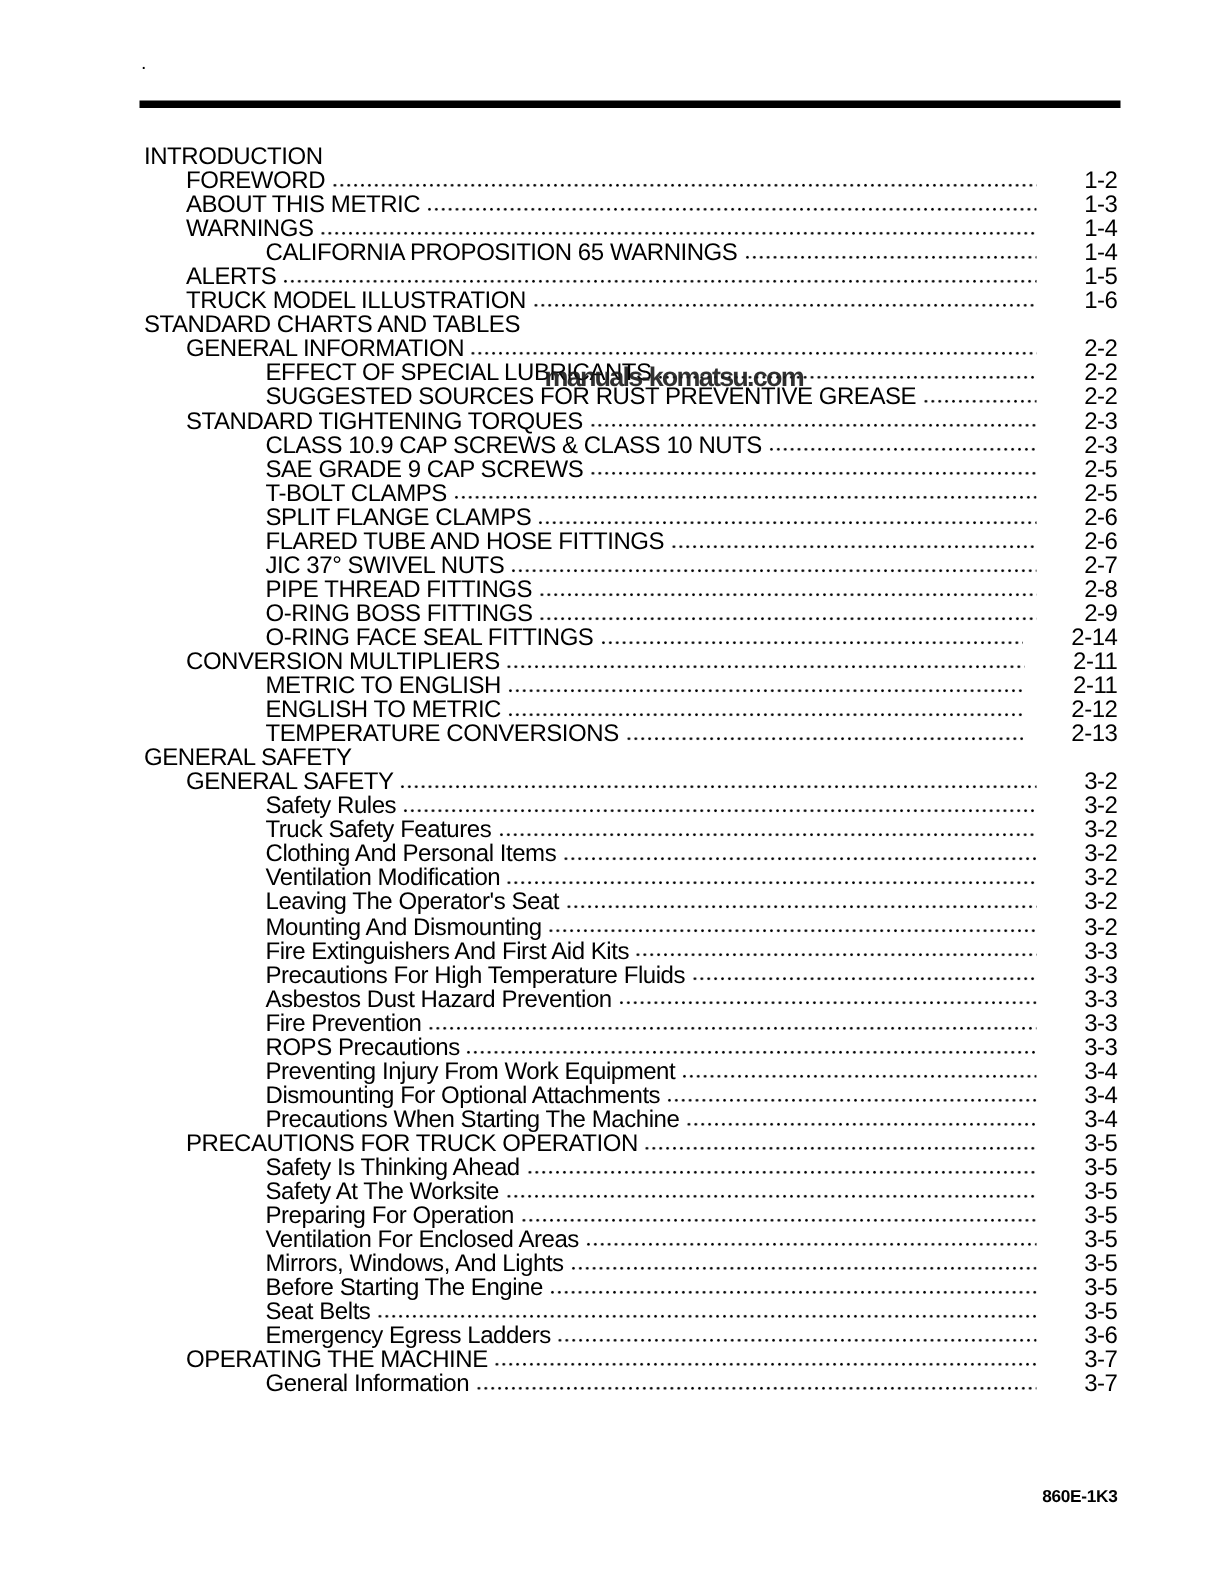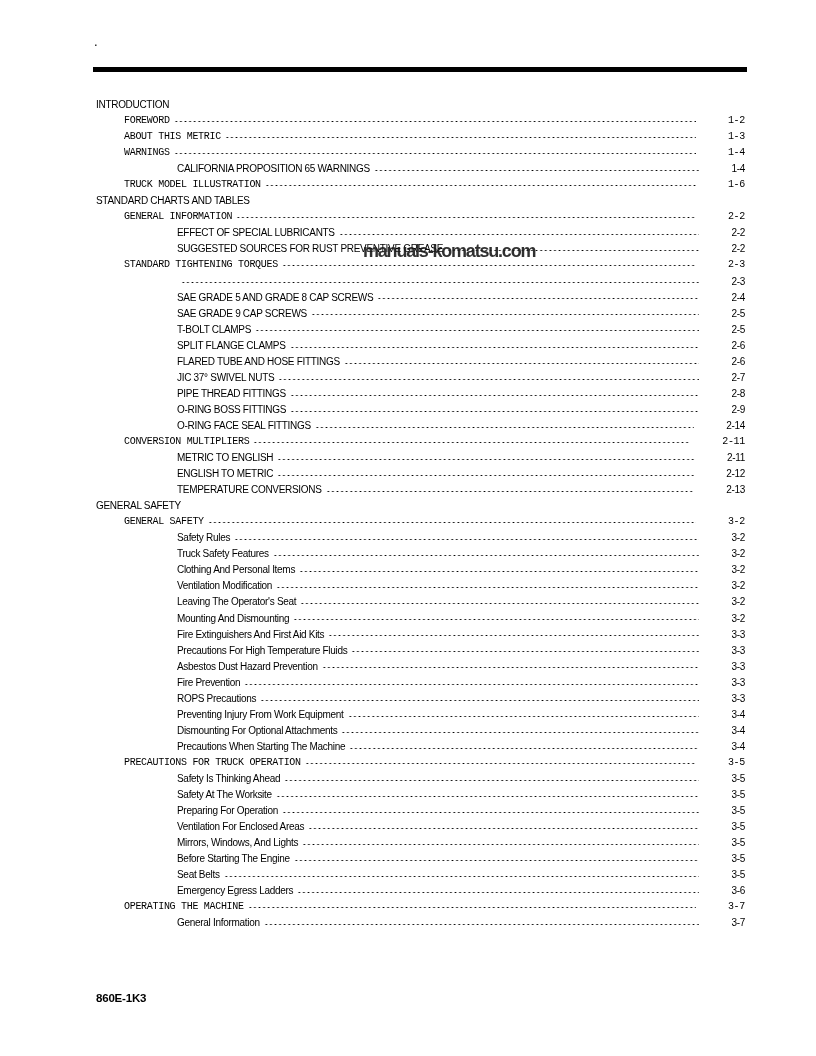--- a/index.html
+++ b/index.html
@@ -35,25 +35,25 @@
     position: absolute;
     left: 96px;
     top: 97px;
     width: 649px;
   }
   .row {
     display: flex;
     align-items: baseline;
     height: 16.05px;
     line-height: 16.05px;
-    font-size: 10px;
+    font-size: 16px;
     letter-spacing: -0.3px;
     white-space: nowrap;
   }
-  .row.lvl1 { padding-left: 28px; font-family: Liberation Mono, monospace; }
+  .row.lvl1 { padding-left: 28px; }
   .row.lvl2 { padding-left: 81px; }
   .title {
     white-space: nowrap;
     flex: 0 0 auto;
   }
   .dots {
     flex: 1 1 auto;
     min-width: 10px;
     height: 4px;
     margin: 0 3px 0 4px;
@@ -76,21 +76,21 @@
     letter-spacing: -1.2px;
     color: rgba(25, 25, 25, 0.9);
     pointer-events: none;
   }
   .footer {
     position: absolute;
     left: 96px;
     top: 992px;
     width: 649px;
     display: flex;
-    justify-content: flex-start;
+    justify-content: flex-end;
     font-size: 11.5px;
     font-weight: bold;
     letter-spacing: -0.2px;
   }
 </style>
 </head>
 <body>
 
 <div class="page">
   <span class="stray">.</span>
@@ -115,20 +115,25 @@
         <span class="title">WARNINGS</span>
         <span class="dots"></span>
         <span class="pagenum">1-4</span>
       </div>
       <div class="row lvl2">
         <span class="title">CALIFORNIA PROPOSITION 65 WARNINGS</span>
         <span class="dots"></span>
         <span class="pagenum">1-4</span>
       </div>
       <div class="row lvl1">
+        <span class="title">ALERTS</span>
+        <span class="dots"></span>
+        <span class="pagenum">1-5</span>
+      </div>
+      <div class="row lvl1">
         <span class="title">TRUCK MODEL ILLUSTRATION</span>
         <span class="dots"></span>
         <span class="pagenum">1-6</span>
       </div>
       <div class="row lvl0">
         <span class="title">STANDARD CHARTS AND TABLES</span>
       </div>
       <div class="row lvl1">
         <span class="title">GENERAL INFORMATION</span>
         <span class="dots"></span>
@@ -143,27 +148,23 @@
         <span class="title">SUGGESTED SOURCES FOR RUST PREVENTIVE GREASE</span>
         <span class="dots"></span>
         <span class="pagenum">2-2</span>
       </div>
       <div class="row lvl1">
         <span class="title">STANDARD TIGHTENING TORQUES</span>
         <span class="dots"></span>
         <span class="pagenum">2-3</span>
       </div>
       <div class="row lvl2">
+        <span class="title">CLASS 10.9 CAP SCREWS &amp; CLASS 10 NUTS</span>
         <span class="dots"></span>
         <span class="pagenum">2-3</span>
-      </div>
-      <div class="row lvl2">
-        <span class="title">SAE GRADE 5 AND GRADE 8 CAP SCREWS</span>
-        <span class="dots"></span>
-        <span class="pagenum">2-4</span>
       </div>
       <div class="row lvl2">
         <span class="title">SAE GRADE 9 CAP SCREWS</span>
         <span class="dots"></span>
         <span class="pagenum">2-5</span>
       </div>
       <div class="row lvl2">
         <span class="title">T-BOLT CLAMPS</span>
         <span class="dots"></span>
         <span class="pagenum">2-5</span>

